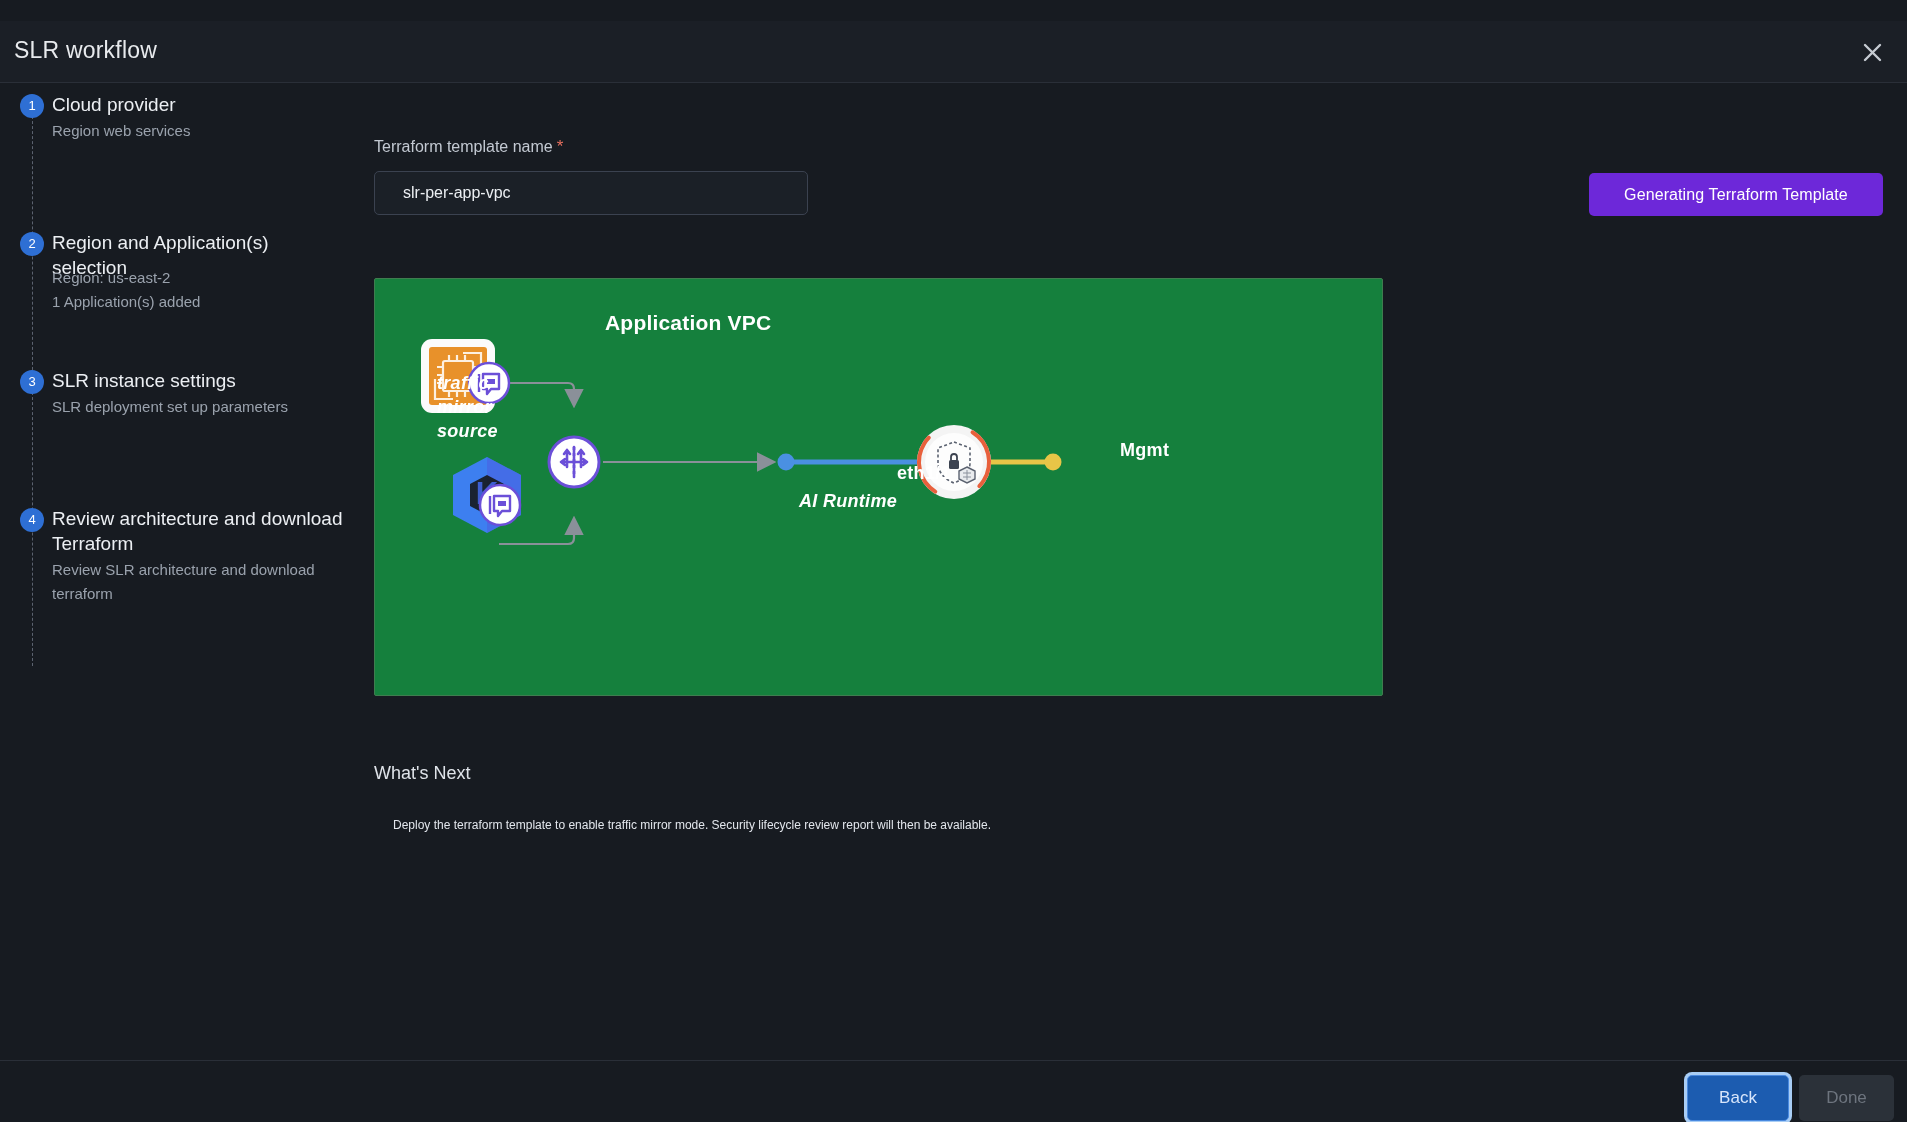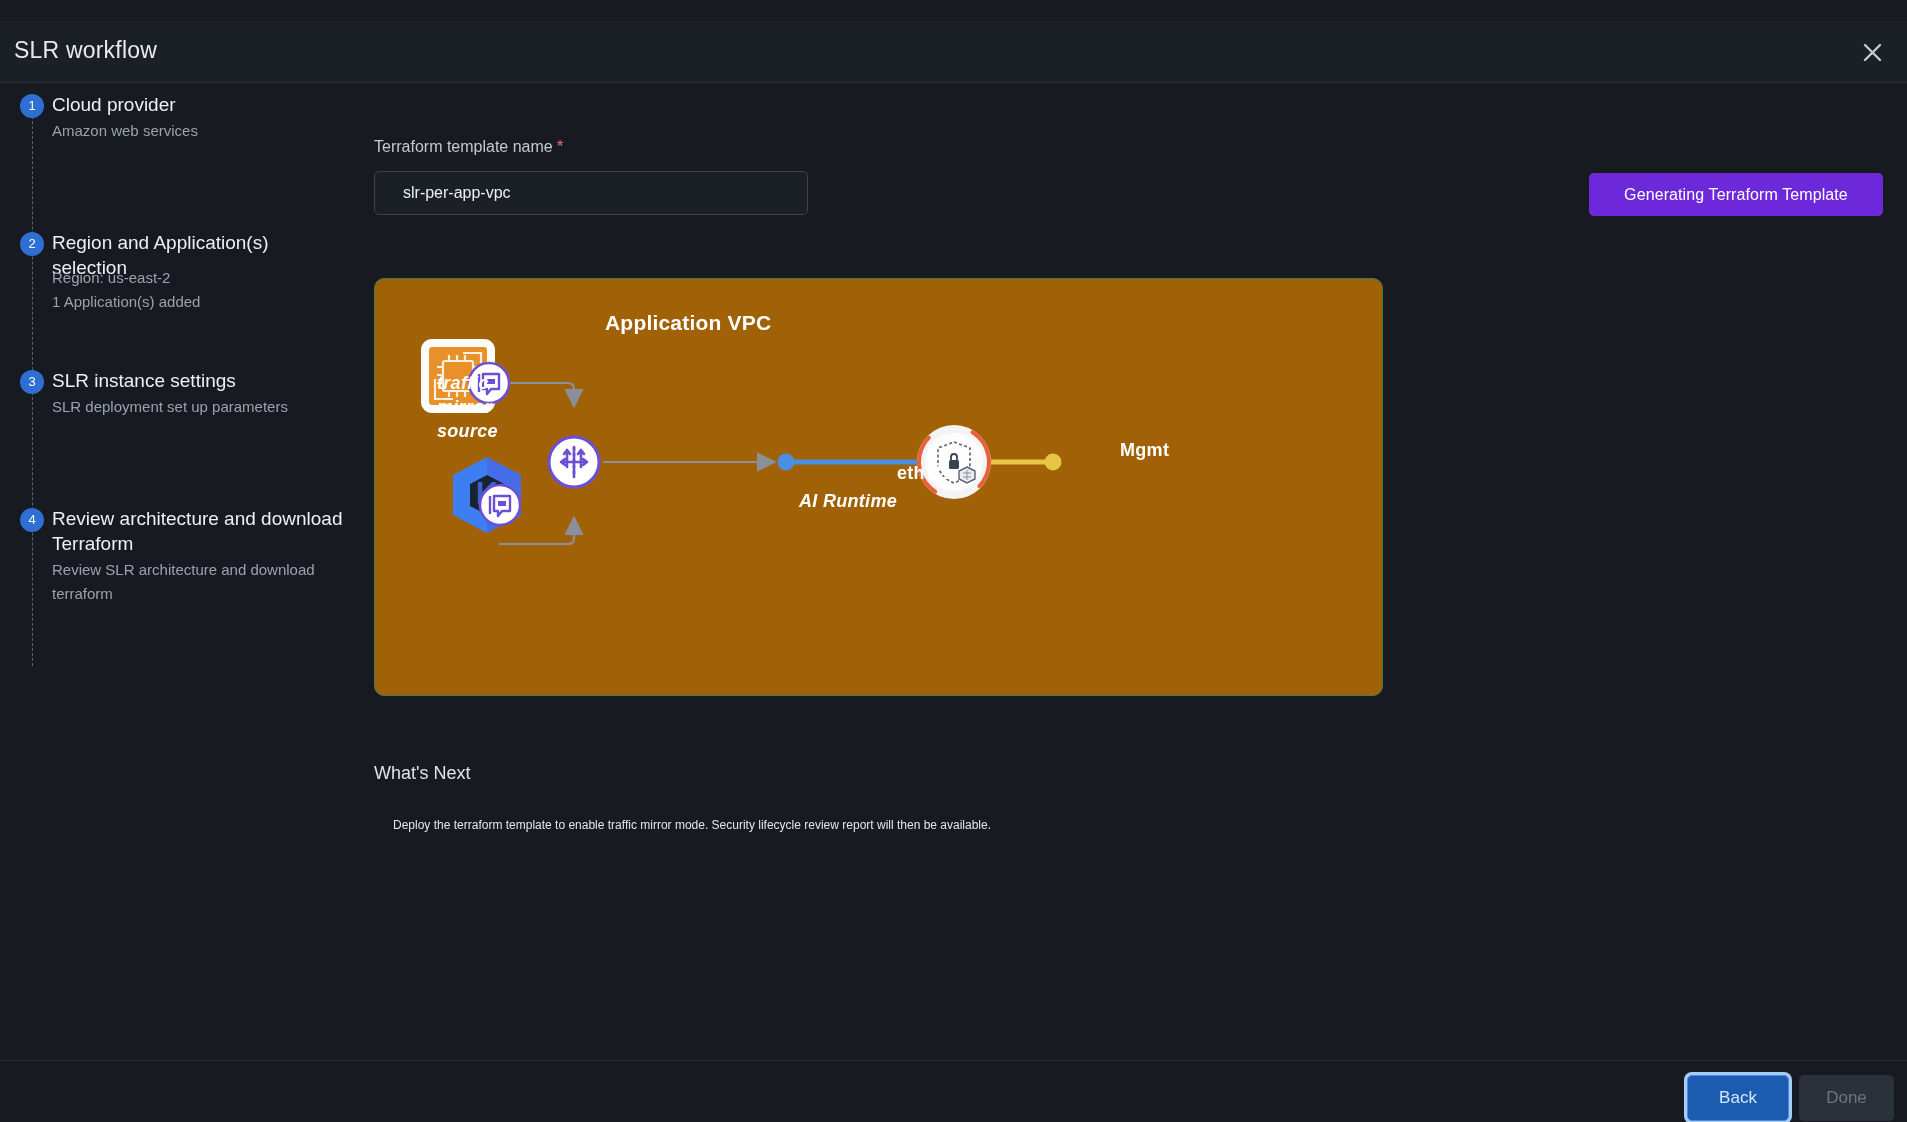--- a/index.html
+++ b/index.html
@@ -74,21 +74,21 @@
   .gen-btn {
     position: absolute; left: 1589px; top: 173px; width: 294px; height: 43px;
     background: #6d28d9; border: none; border-radius: 5px;
     color: #ffffff; font-size: 16px; font-family: "Liberation Sans", sans-serif;
     cursor: pointer; letter-spacing: .1px;
   }
 
   
   .vpc-panel {
     position: absolute; left: 374px; top: 278px; width: 1009px; height: 418px;
-    border: 1px solid #3f7d4f; border-radius: 10px; background: #a16207;
+    border: 1px solid #3f7d4f; border-radius: 2px; background: #15803d;
   }
   .vpc-title {
     position: absolute; left: 230px; top: 32px;
     font-size: 21px; font-weight: bold; color: #ffffff; letter-spacing: .2px;
   }
   .diagram-svg { position: absolute; left: 0; top: 0; }
 
   .node-label {
     position: absolute; color: #ffffff; font-weight: bold;
     font-style: italic; letter-spacing: .3px;
@@ -139,21 +139,21 @@
       </svg>
     </div>
   </div>
 
   <div class="steps">
     <div class="step-rail"></div>
 
     <div class="step" id="step1">
       <div class="step-num">1</div>
       <div class="step-title">Cloud provider</div>
-      <div class="step-sub">Amazon web services</div>
+      <div class="step-sub">Region web services</div>
     </div>
 
     <div class="step" id="step2">
       <div class="step-num">2</div>
       <div class="step-title">Region and Application(s) selection</div>
       <div class="step-sub" style="white-space:pre-line">Region: us-east-2
 1 Application(s) added</div>
     </div>
 
     <div class="step" id="step3">

